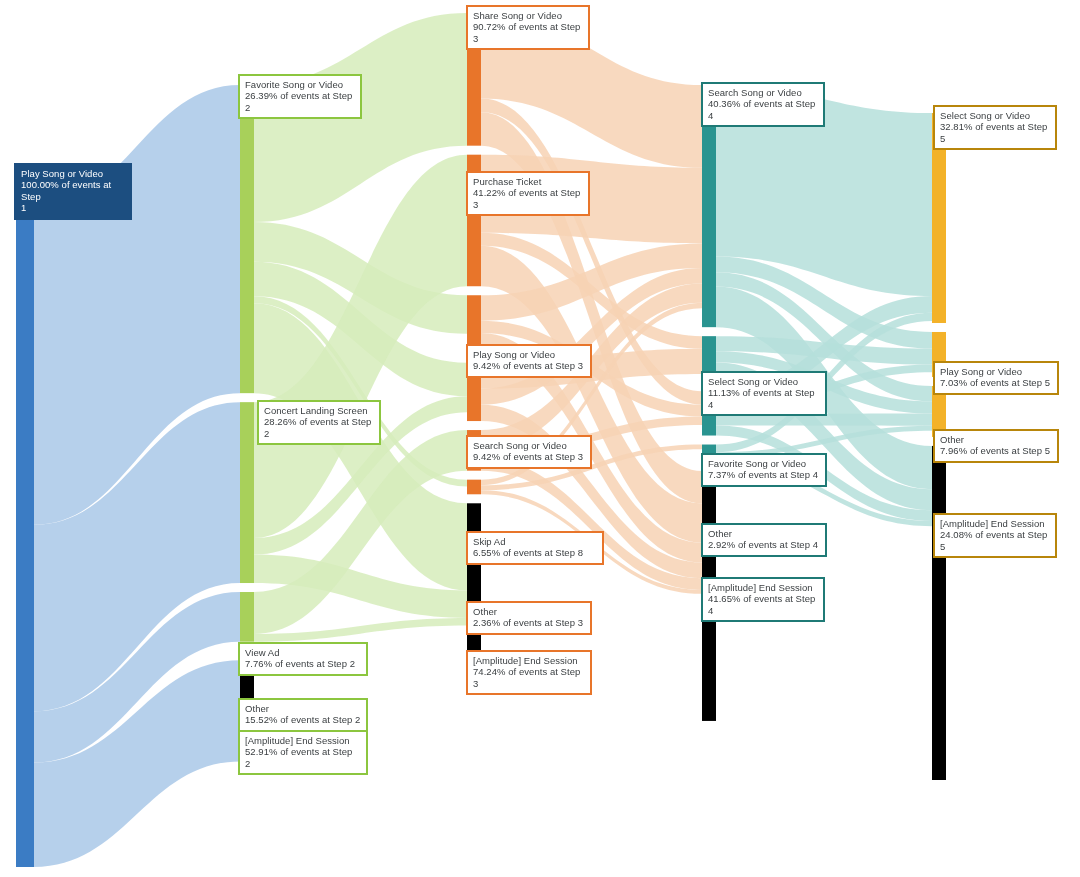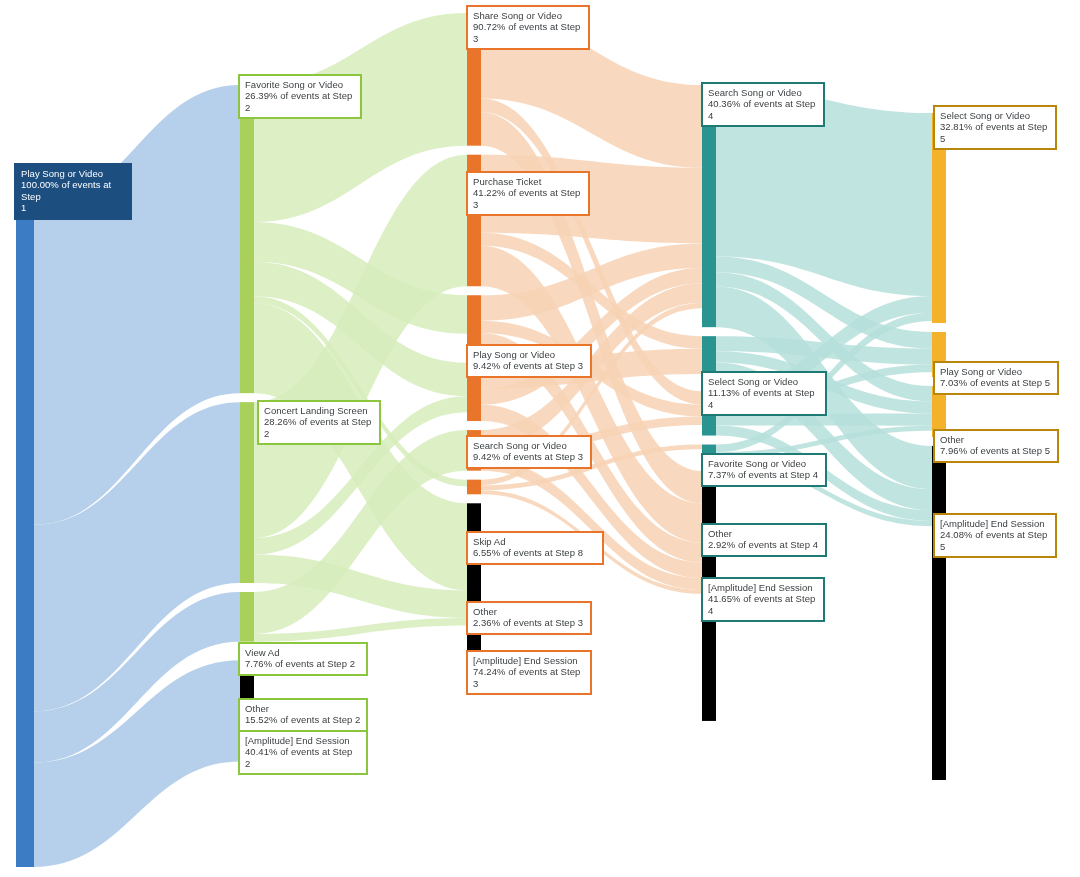--- a/index.html
+++ b/index.html
@@ -122,21 +122,21 @@
       <div class="nodelabel" style="left: 238px; top: 624px; width: 130px; border-color: rgb(140, 198, 63); margin-top: 18px;">
         <span class="ln">View Ad</span>
         <span class="ln">7.76% of events at Step 2</span>
       </div>
       <div class="nodelabel" style="left: 238px; top: 698px; width: 130px; border-color: rgb(140, 198, 63);">
         <span class="ln">Other</span>
         <span class="ln">15.52% of events at Step 2</span>
       </div>
       <div class="nodelabel" style="left: 238px; top: 730px; width: 130px; border-color: rgb(140, 198, 63);">
         <span class="ln">[Amplitude] End Session</span>
-        <span class="ln">40.41% of events at Step</span>
+        <span class="ln">52.91% of events at Step</span>
         <span class="ln">2</span>
       </div>
       <div class="nodelabel" style="left: 466px; top: 5px; width: 124px; border-color: rgb(232, 117, 42);">
         <span class="ln">Share Song or Video</span>
         <span class="ln">90.72% of events at Step</span>
         <span class="ln">3</span>
       </div>
       <div class="nodelabel" style="left: 466px; top: 171px; width: 124px; border-color: rgb(232, 117, 42);">
         <span class="ln">Purchase Ticket</span>
         <span class="ln">41.22% of events at Step</span>

